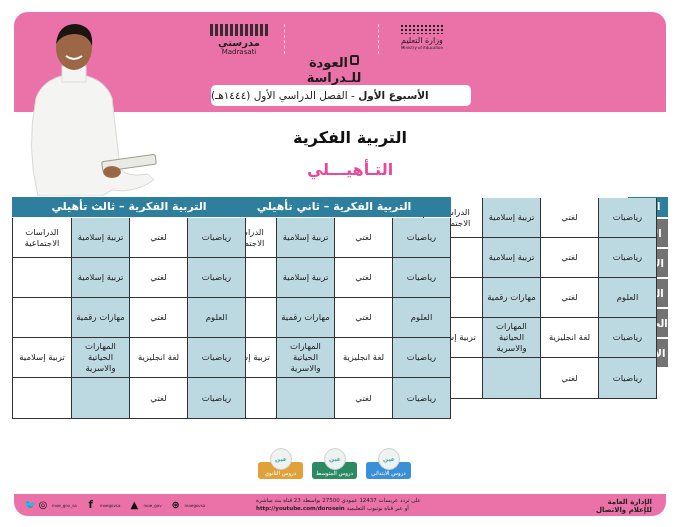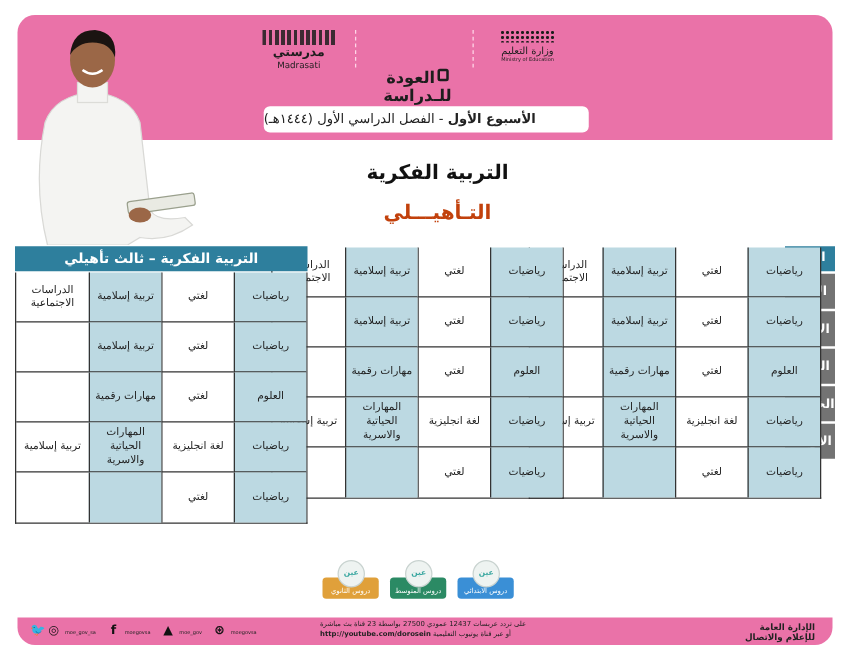--- a/index.html
+++ b/index.html
@@ -31,21 +31,21 @@
     background: #ffffff; border-radius: 5px; direction: rtl; text-align: left;
     font-size: 10.5px; line-height: 21px; color: #222;
   }
   .week-banner b { font-weight: bold; }
 
   .student {
     position: absolute; left: 16px; top: 18px; width: 142px; height: 178px;
   }
 
   .title-main { position: absolute; left: 250px; top: 128px; width: 200px; text-align: center; direction: rtl; font-size: 16px; font-weight: bold; color: #111; }
-  .title-sub { position: absolute; left: 250px; top: 160px; width: 200px; text-align: center; direction: rtl; font-size: 16px; font-weight: bold; color: #c2410c; letter-spacing: 2px; }
+  .title-sub { position: absolute; left: 250px; top: 160px; width: 200px; text-align: center; direction: rtl; font-size: 16px; font-weight: bold; color: #ec4899; letter-spacing: 2px; }
   .group { position: absolute; top: 197px; width: 234px; border-radius: 25px; }
   .group-header { height: 20px; background: #2e7f9d; color: #ffffff; font-weight: bold; font-size: 11px; line-height: 20px; text-align: center; direction: rtl; }
   .group-grid { display: grid; grid-template-columns: repeat(4, 1fr); grid-template-rows: repeat(5, 40px); border: 1px solid #333; border-top: none; direction: rtl; margin-top: 1px; }
   .cell { border-left: 1px solid #333; border-bottom: 1px solid #333; display: flex; align-items: center; justify-content: center; text-align: center; font-size: 8.5px; line-height: 11px; padding: 0 2px; direction: rtl; }
   .cell.shade { background: #bcd9e2; }
   .cell.c4 { border-left: none; }
   .cell.r5 { border-bottom: none; }
 
   .day-col { position: absolute; left: 628px; top: 197px; width: 40px; direction: rtl; }
   .day-head { height: 20px; background: #2e7f9d; color: #fff; font-weight: bold; font-size: 10px; line-height: 20px; text-align: center; }
@@ -134,20 +134,21 @@
       <div class="cell">لغة انجليزية</div>
       <div class="cell shade">المهارات الحياتية والاسرية</div>
       <div class="cell c4">تربية إسلامية</div>
       <div class="cell shade r5">رياضيات</div>
       <div class="cell r5">لغتي</div>
       <div class="cell shade r5"></div>
       <div class="cell c4 r5"></div>
     </div>
 </div>
 <div class="group" style="left:217px">
+  <div class="group-header">التربية الفكرية – ثاني  تأهيلي</div>
   <div class="group-grid">
       <div class="cell shade">رياضيات</div>
       <div class="cell">لغتي</div>
       <div class="cell shade">تربية إسلامية</div>
       <div class="cell c4">الدراسات الاجتماعية</div>
       <div class="cell shade">رياضيات</div>
       <div class="cell">لغتي</div>
       <div class="cell shade">تربية إسلامية</div>
       <div class="cell c4"></div>
       <div class="cell shade">العلوم</div>

